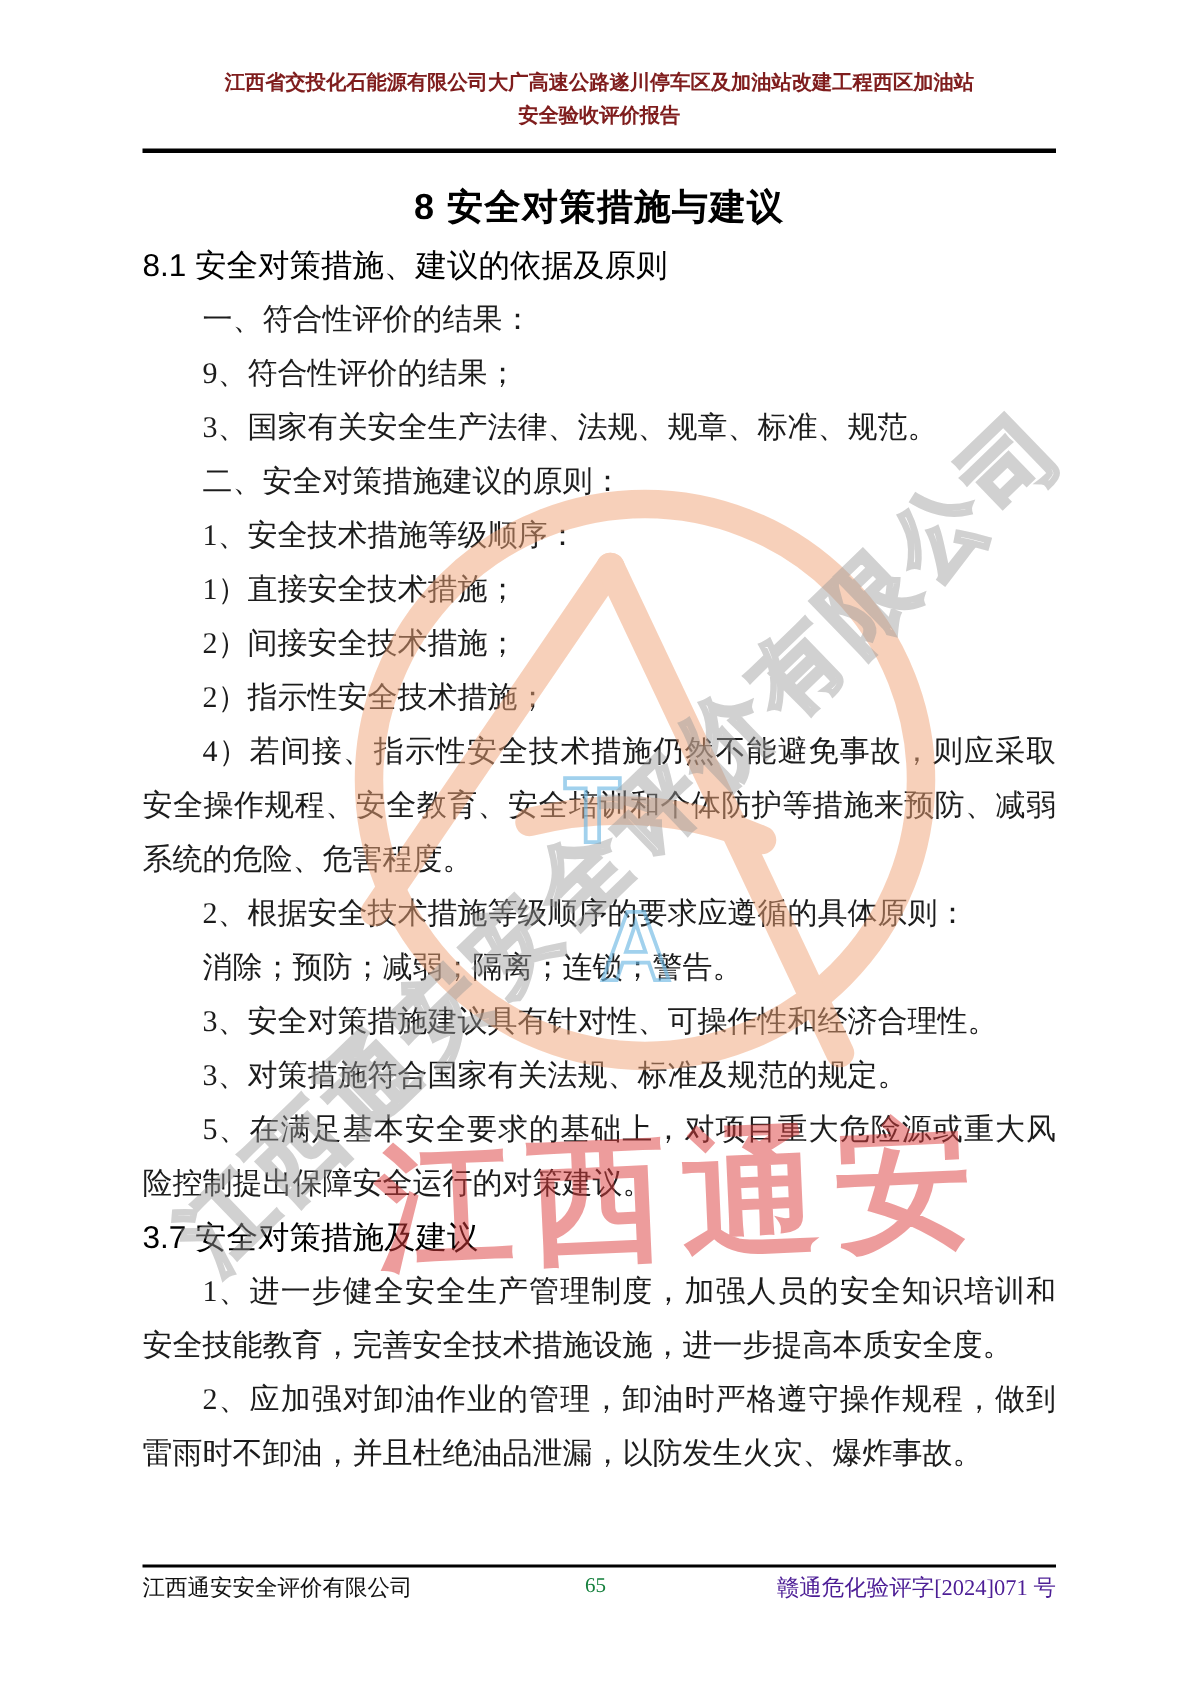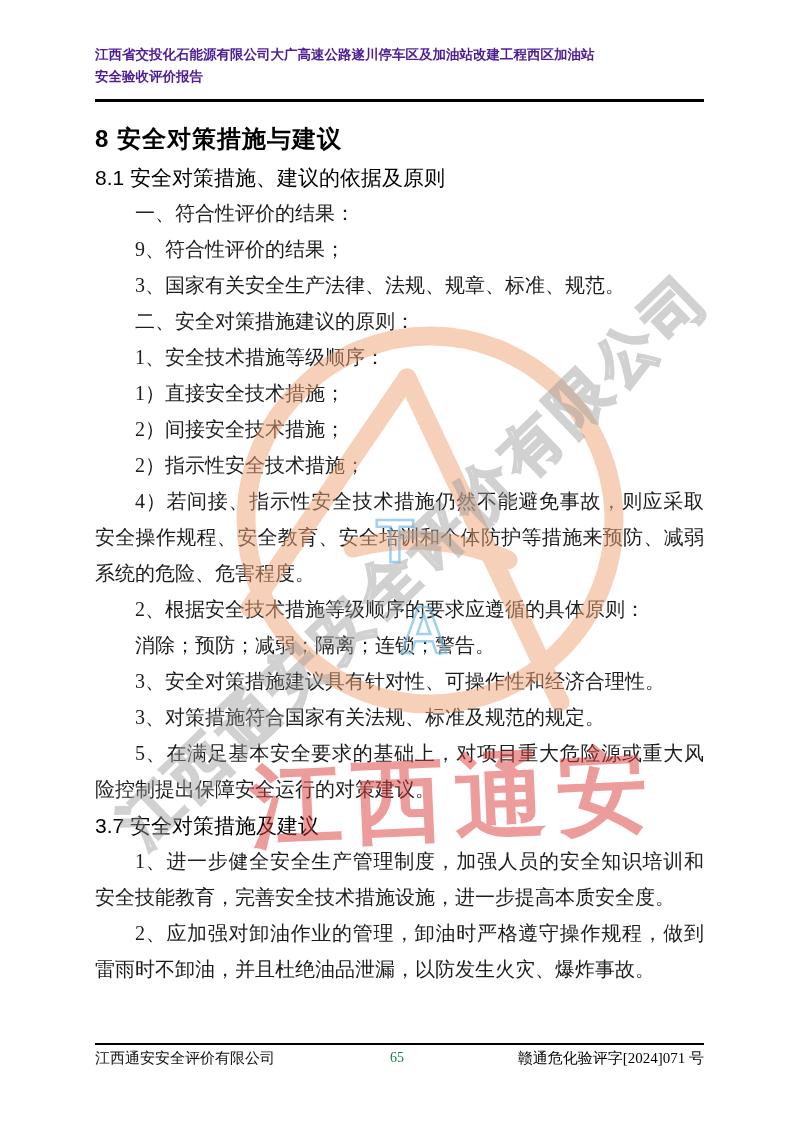--- a/index.html
+++ b/index.html
@@ -1,38 +1,38 @@
 <!DOCTYPE html>
 <html style="--seal-orange: #f0a377; --stamp-red: #dc3c3c; --diagonal-gray: #9a9a9a; --logo-blue: #6fb9e4;"><head>
 <meta charset="utf-8">
 <style>
   html,body{margin:0;padding:0;background:#ffffff;}
   .page{
     position:relative;width:794px;height:1123px;background:#ffffff;overflow:hidden;
     font-family:"Liberation Serif","DejaVu Serif",serif;color:#1c1c1c;
   }
   
-  .header{position:absolute;top:44px;left:95px;width:609px;text-align:left;
-    font-weight:700;font-size:13.5px;line-height:22px;color:#4c1d95;}
+  .header{position:absolute;top:44px;left:95px;width:609px;text-align:center;
+    font-weight:700;font-size:13.5px;line-height:22px;color:#7f1d1d;}
   .header-rule{position:absolute;top:99px;left:95px;width:609px;height:2.5px;background:#000;}
   
   .main{position:absolute;top:122px;left:95px;width:609px;}
-  .chapter-title{margin:0 0 8px 0;
+  .chapter-title{margin:0 0 8px 0;text-align:center;
     font-family:"Liberation Sans","DejaVu Sans",sans-serif;font-weight:700;
     font-size:24px;line-height:34px;color:#000;letter-spacing:1px;}
   .section-heading{margin:5px 0 3px 0;
     font-family:"Liberation Sans","DejaVu Sans",sans-serif;font-weight:400;
     font-size:21px;line-height:28px;color:#000;}
   .body-paragraph{margin:0;font-size:20px;line-height:36px;text-align:justify;
     text-indent:2em;color:#1c1c1c;}
   
   .footer-rule{position:absolute;top:1043px;left:95px;width:609px;height:1.5px;background:#000;}
   .footer-left{position:absolute;top:1049px;left:95px;font-size:15px;color:#111;}
   .footer-page{position:absolute;top:1050px;left:50%;transform:translateX(-50%);font-size:14px;color:#15803d;}
-  .footer-right{position:absolute;top:1049px;right:90px;font-size:15px;color:#000000;}
+  .footer-right{position:absolute;top:1049px;right:90px;font-size:15px;color:#4c1d95;}
   
   .watermark{position:absolute;inset:0;pointer-events:none;}
   .seal-svg{position:absolute;left:228px;top:318px;width:404px;height:404px;opacity:.5;}
   .seal-svg .stroke{fill:none;stroke:var(--seal-orange,#f0a377);stroke-width:19;stroke-linecap:round;}
   .wm-ta{position:absolute;font-family:"Liberation Sans","DejaVu Sans",sans-serif;font-weight:700;
     color:rgba(255,255,255,0.05);-webkit-text-stroke:2.5px var(--logo-blue,#6fb9e4);opacity:.65;}
   .wm-ta-t{left:376px;top:505px;font-size:62px;}
   .wm-ta-a{left:400px;top:592px;font-size:66px;}
   .wm-diagonal{position:absolute;left:calc(50% + 18px);top:560px;
     transform:translate(-50%,-50%) rotate(-44deg);white-space:nowrap;

